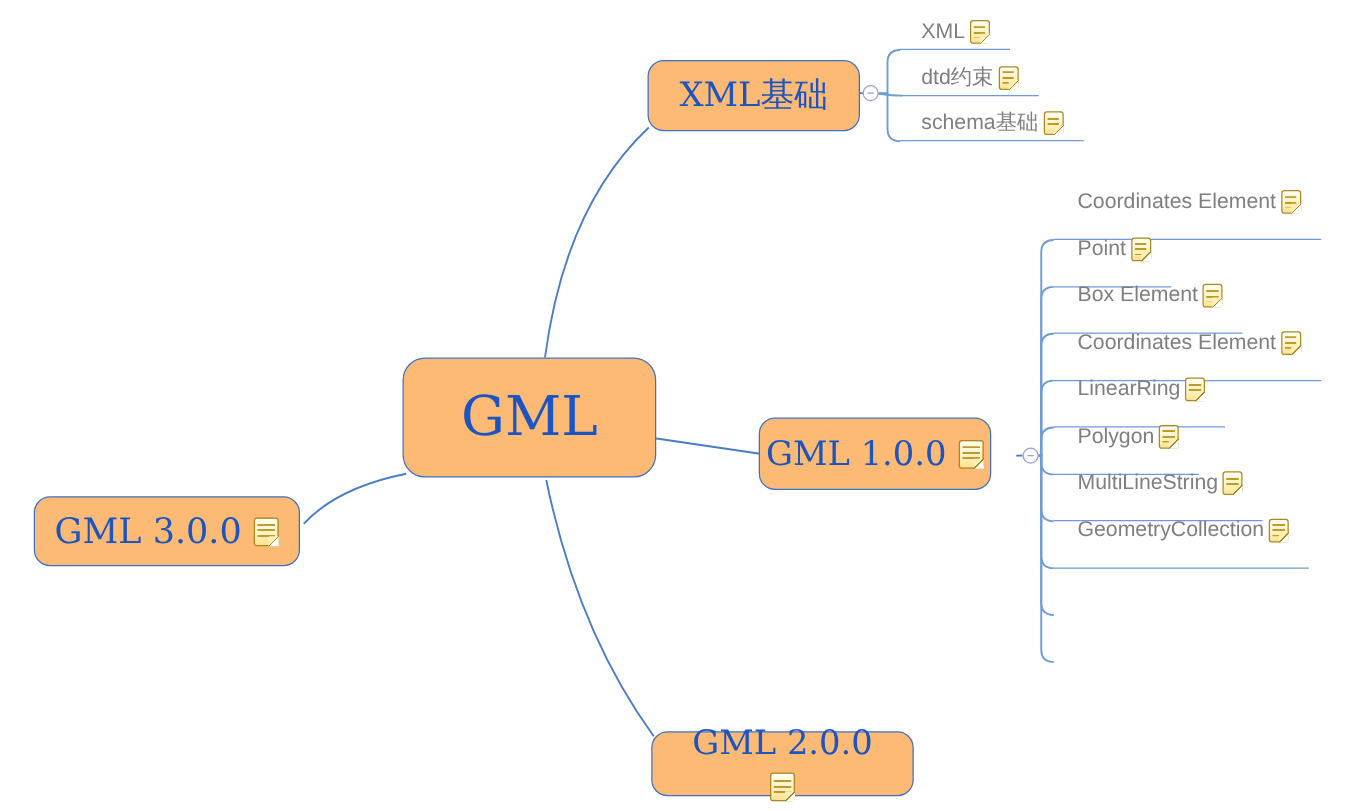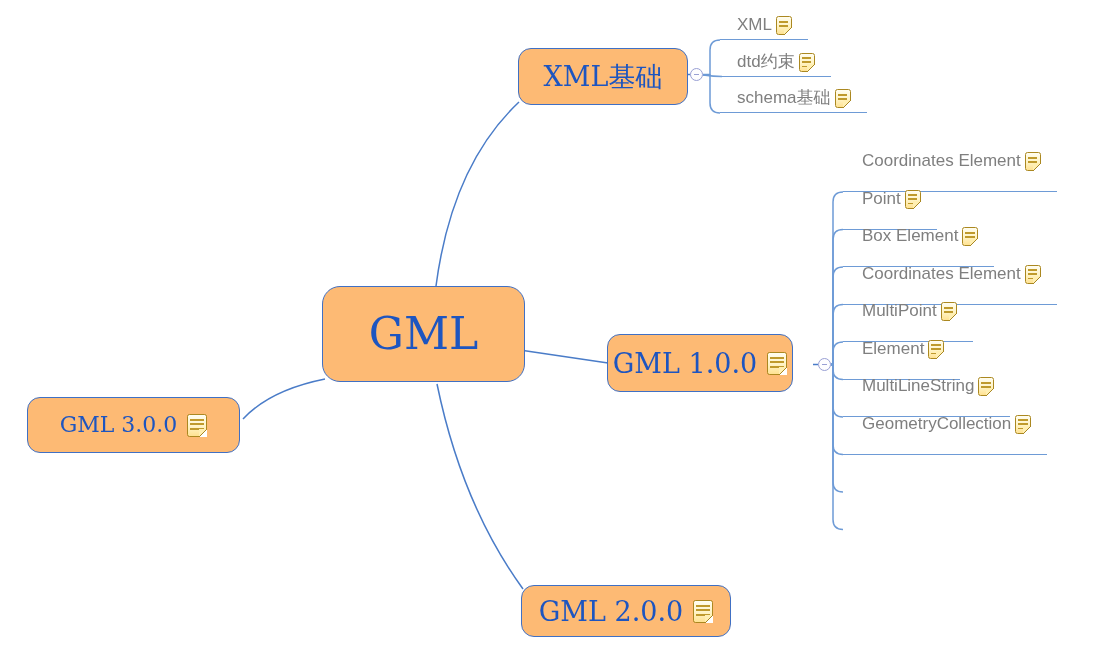--- a/index.html
+++ b/index.html
@@ -10,22 +10,22 @@
   
   .node{position:absolute;box-sizing:border-box;background:#fdba74;
         border:1.5px solid #4070c4;display:flex;align-items:center;justify-content:center;
         gap:10px;white-space:nowrap;color:#1d55c0;
         font-family:"DejaVu Serif","Liberation Serif",serif;
         font-variant-numeric:oldstyle-nums;font-feature-settings:"onum" 1;}
   .node .lbl{line-height:1;}
   #root-node{left:322px;top:286px;width:203px;height:96px;border-radius:18px;font-size:44px;}
   #branch-xml{left:518px;top:48px;width:170px;height:57px;border-radius:13px;font-size:27px;}
   #branch-gml1{left:607px;top:334px;width:186px;height:58px;border-radius:13px;font-size:27px;}
-  #branch-gml3{left:27px;top:397px;width:213px;height:56px;border-radius:13px;font-size:22px;}
-  #branch-gml2{left:521px;top:585px;width:210px;height:52px;border-radius:13px;font-size:27px;}
+  #branch-gml3{left:27px;top:397px;width:213px;height:56px;border-radius:13px;font-size:28px;}
+  #branch-gml2{left:521px;top:585px;width:210px;height:52px;border-radius:13px;font-size:27px;flex-direction:column;}
 
   
   .toggle{position:absolute;width:13px;height:13px;border-radius:50%;box-sizing:border-box;
           border:1.3px solid #99a0d4;background:#fdfdff;}
   .toggle::after{content:"";position:absolute;left:2.5px;top:4.6px;width:5.5px;height:1.4px;background:#99a0d4;}
   #toggle-xml{left:690px;top:68px;}
   #toggle-gml1{left:818px;top:358px;}
 
   
   .rows{position:absolute;}
@@ -137,25 +137,25 @@
     </div>
     <div class="row">
       <span class="lbl">Box Element</span>
       <span class="note"></span>
     </div>
     <div class="row">
       <span class="lbl">Coordinates Element</span>
       <span class="note"></span>
     </div>
     <div class="row">
-      <span class="lbl">MultiPoint</span>
+      <span class="lbl">LinearRing</span>
       <span class="note"></span>
     </div>
     <div class="row">
-      <span class="lbl">Element</span>
+      <span class="lbl">Polygon</span>
       <span class="note"></span>
     </div>
     <div class="row">
       <span class="lbl">MultiLineString</span>
       <span class="note"></span>
     </div>
     <div class="row">
       <span class="lbl">GeometryCollection</span>
       <span class="note"></span>
     </div>

